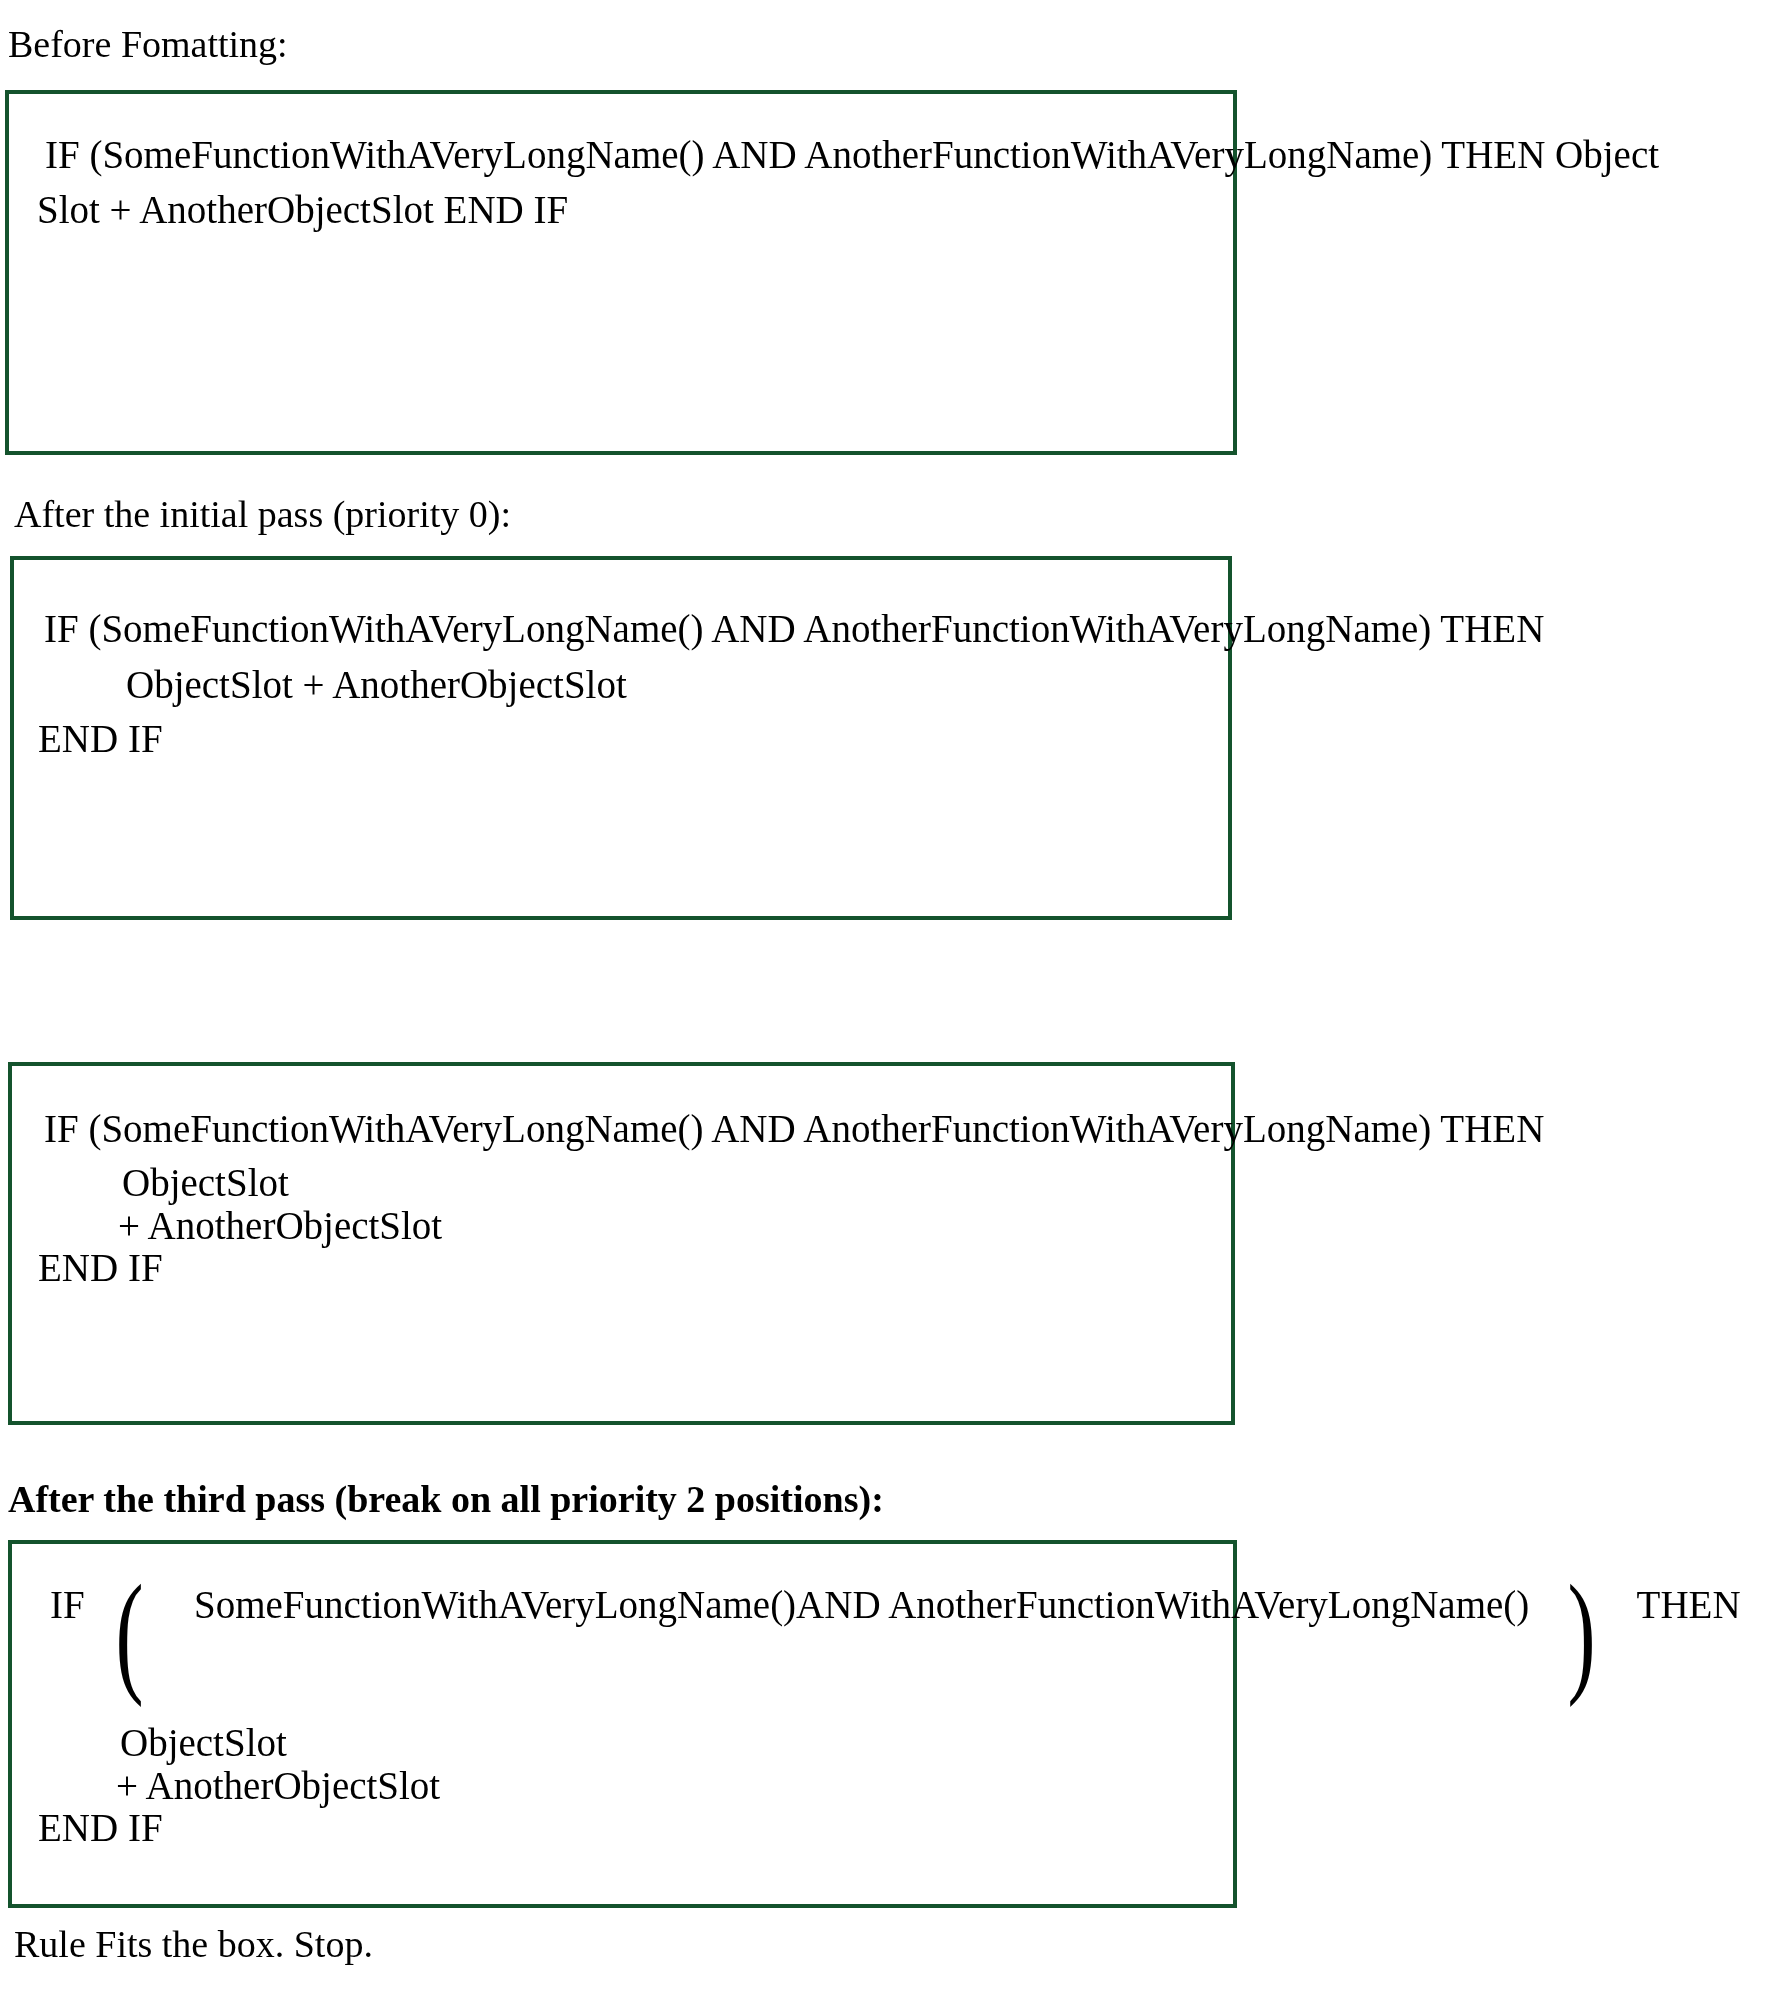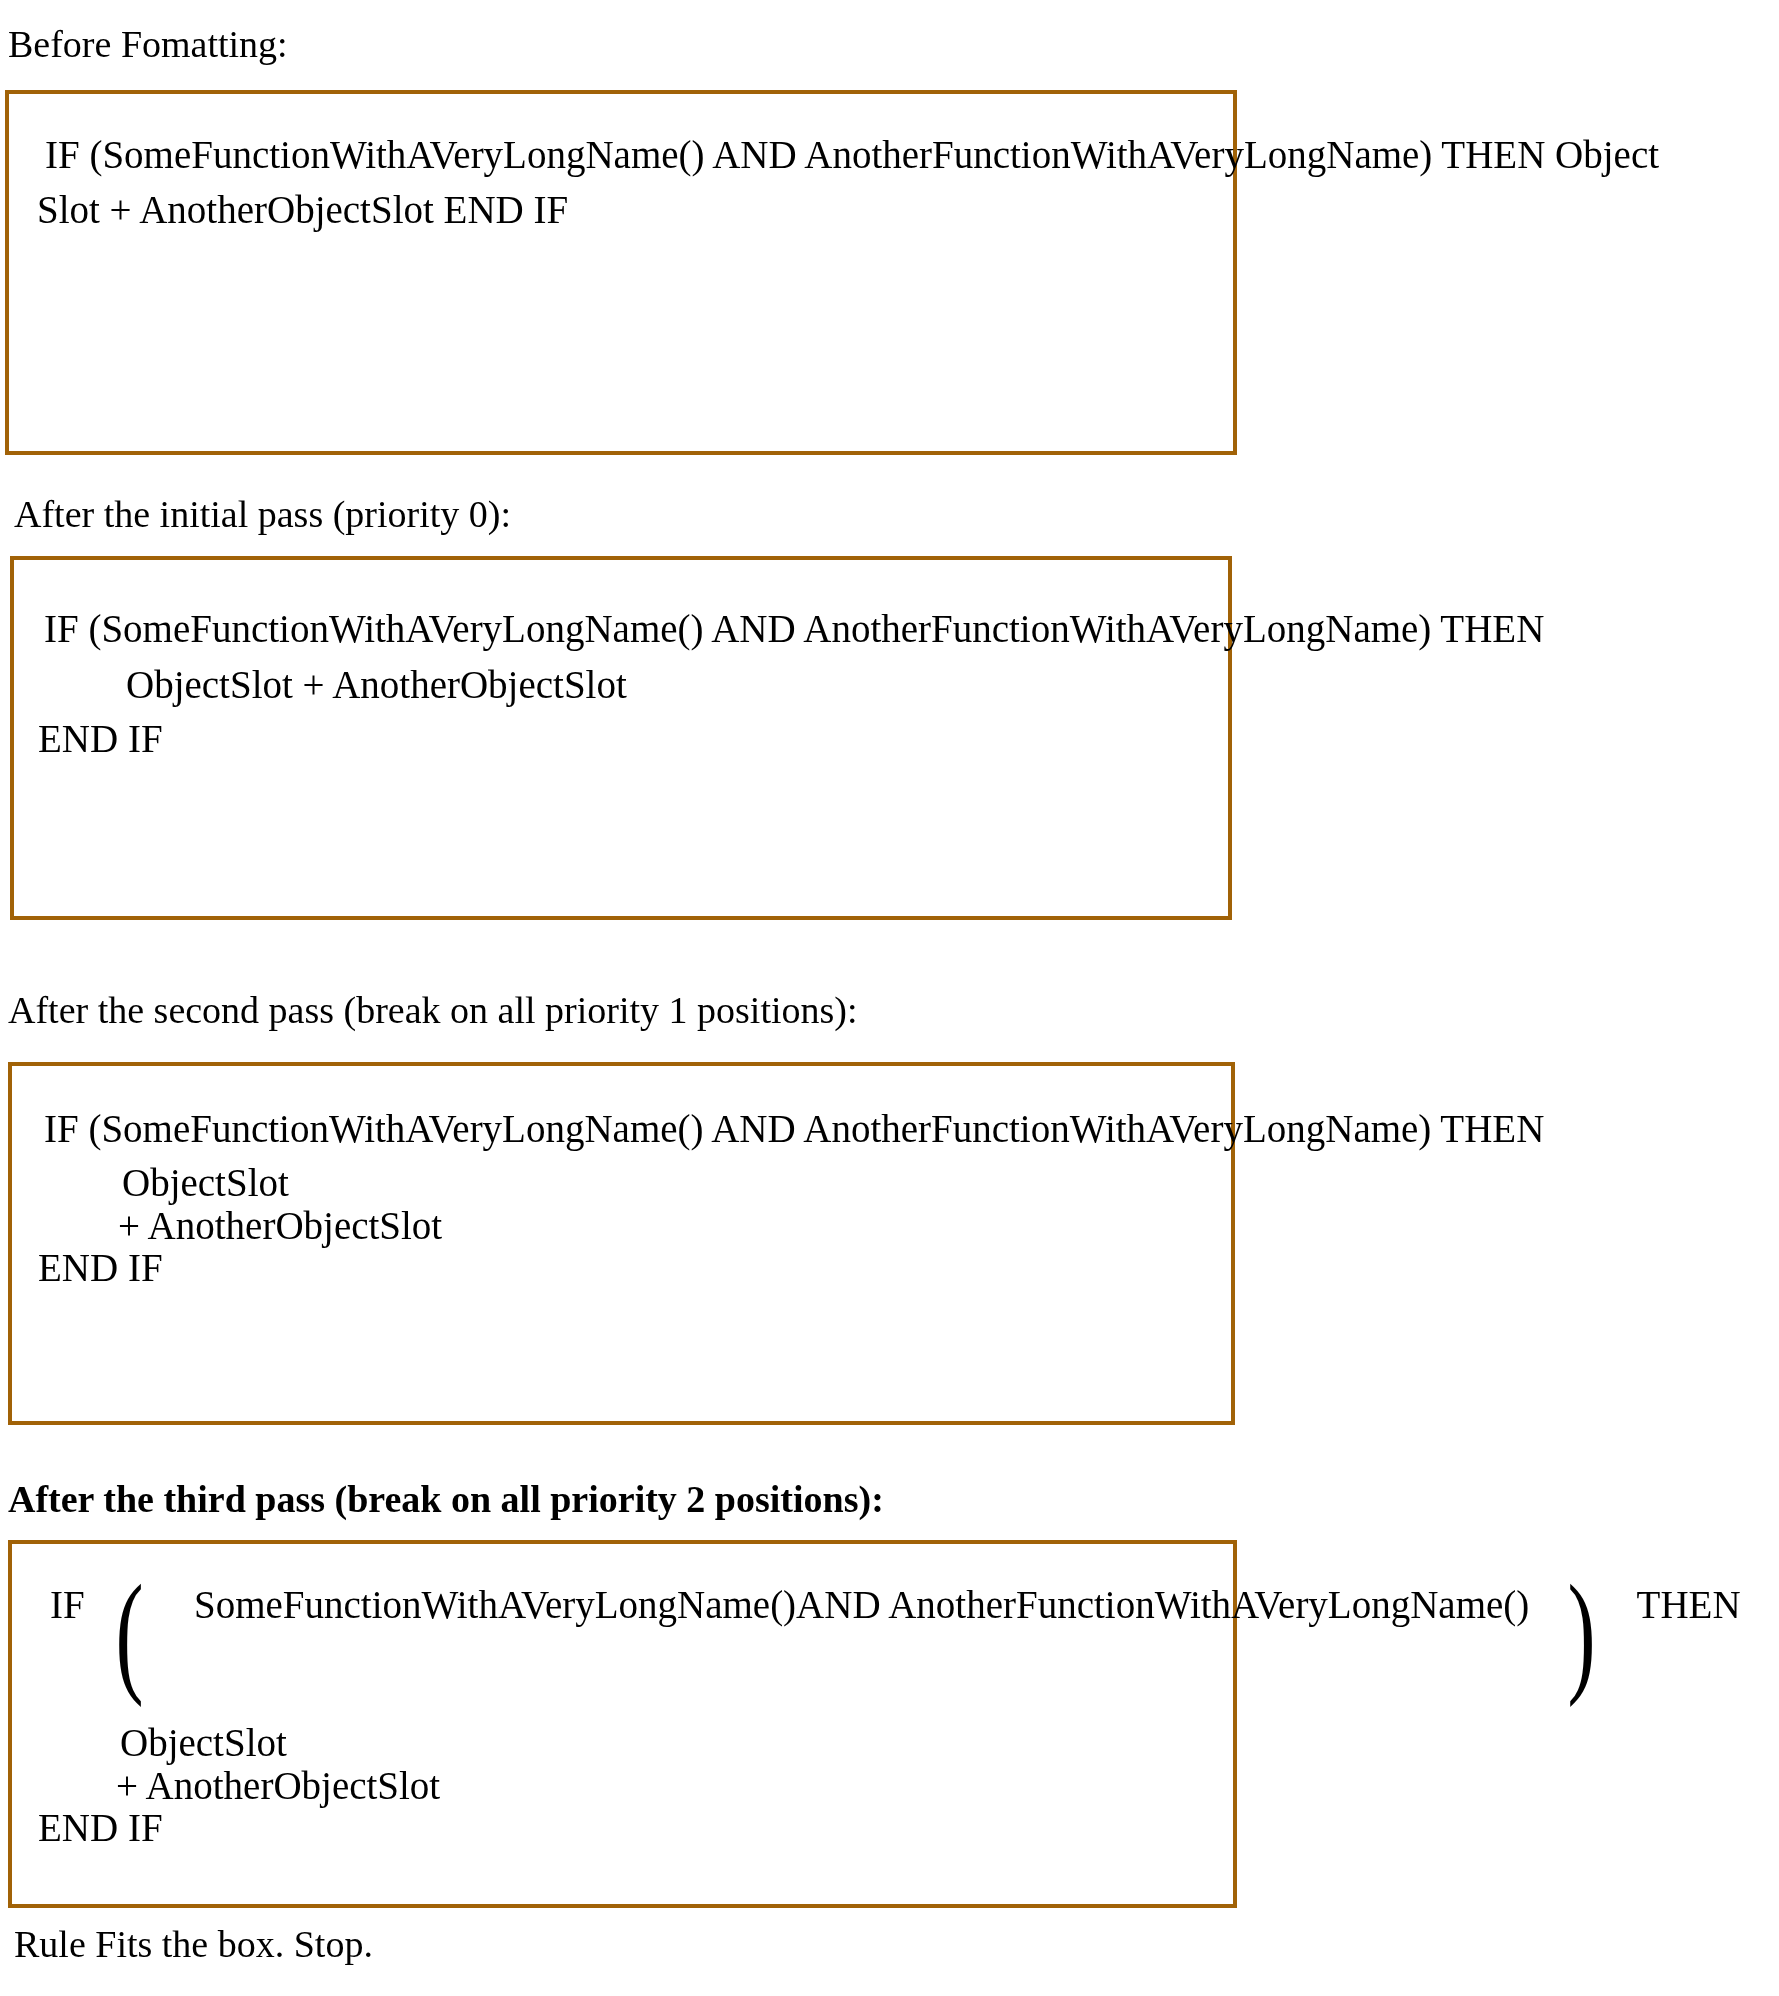--- a/index.html
+++ b/index.html
@@ -17,21 +17,21 @@
     overflow: hidden;
   }
   .label {
     position: absolute;
     font-size: 38px;
     line-height: 44px;
     white-space: nowrap;
   }
   .codebox {
     position: absolute;
-    border: 4px solid #a16207;
+    border: 4px solid #14532d;
     box-sizing: border-box;
     background: transparent;
   }
   .codeline {
     position: absolute;
     font-size: 39px;
     line-height: 46px;
     white-space: nowrap;
   }
   
@@ -82,21 +82,20 @@
   </div>
 
   <div class="label" style="left:14px; top:492px;">After the initial pass (priority 0):</div>
 
   <div class="codebox" style="left:10px; top:556px; width:1222px; height:364px;">
     <div class="codeline" style="left:30px; top:46px;">IF (SomeFunctionWithAVeryLongName() AND AnotherFunctionWithAVeryLongName) THEN</div>
     <div class="codeline" style="left:112px; top:102px;">ObjectSlot + AnotherObjectSlot</div>
     <div class="codeline" style="left:24px; top:156px;">END IF</div>
   </div>
 
-  <div class="label" style="left:8px; top:988px;">After the second pass (break on all priority 1 positions):</div>
 
   <div class="codebox" style="left:8px; top:1062px; width:1227px; height:363px;">
     <div class="codeline" style="left:32px; top:40px;">IF (SomeFunctionWithAVeryLongName() AND AnotherFunctionWithAVeryLongName) THEN</div>
     <div class="codeline" style="left:110px; top:94px;">ObjectSlot</div>
     <div class="codeline" style="left:106px; top:137px;">+ AnotherObjectSlot</div>
     <div class="codeline" style="left:26px; top:179px;">END IF</div>
   </div>
 
   <div class="label" style="left:8px; top:1477px;font-weight:bold;">After the third pass (break on all priority 2 positions):</div>
 

